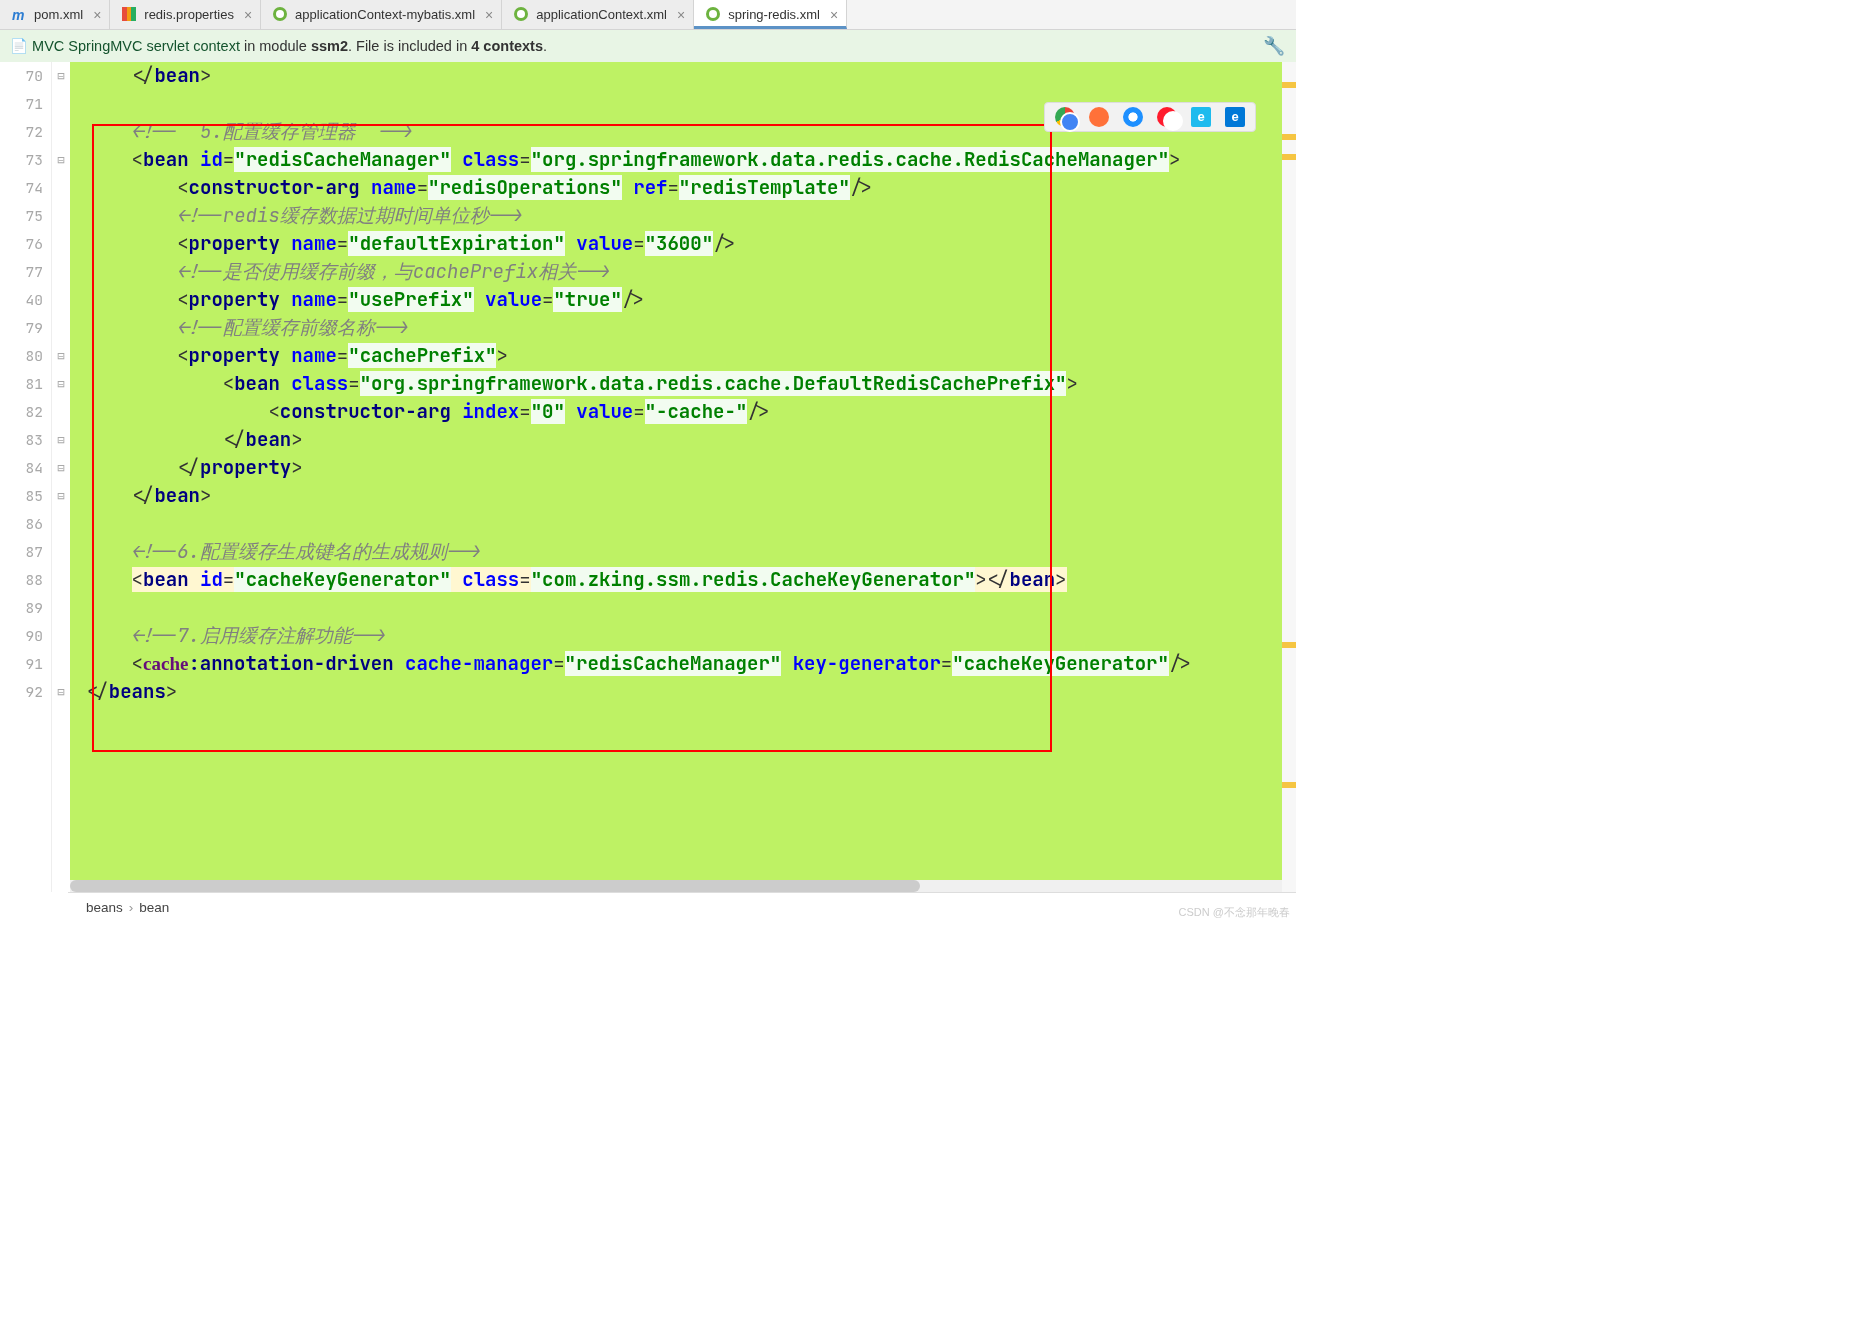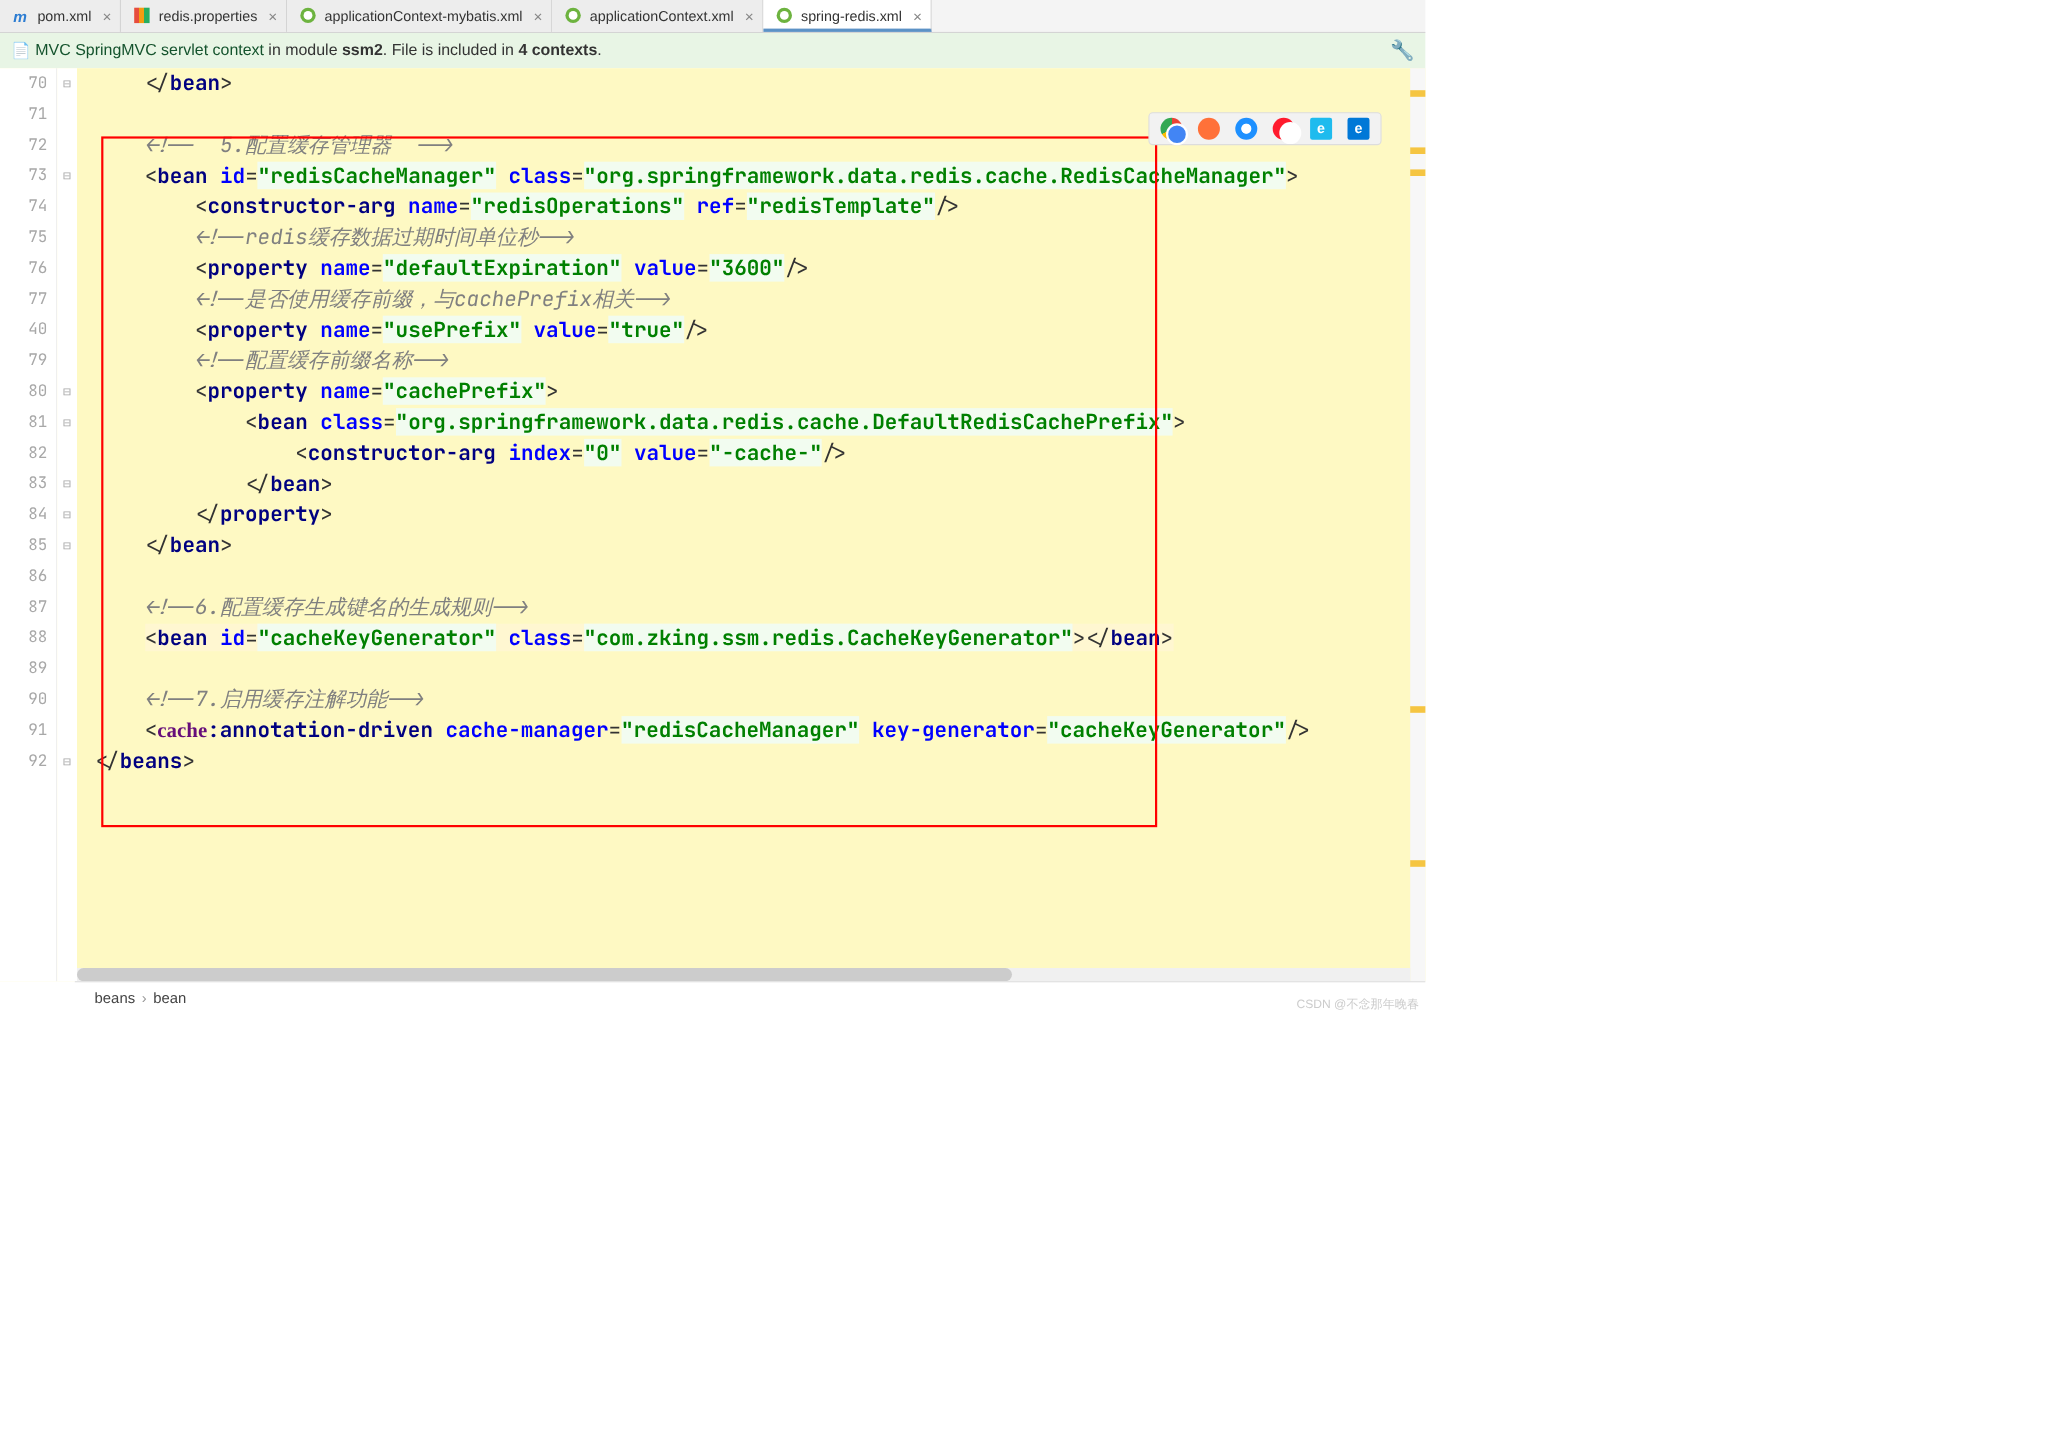--- a/index.html
+++ b/index.html
@@ -55,21 +55,21 @@
   .context-bar .wrench {
     position: absolute;
     right: 10px;
     font-size: 18px;
     color: #666;
   }
   .editor-wrap {
     position: relative;
     display: flex;
     height: calc(100% - 30px - 32px - 30px);
-    background: #fef9c3;
+    background: #bef264;
   }
   .gutter {
     width: 52px;
     text-align: right;
     padding-right: 8px;
     background: #ffffff;
     color: #a8a8a8;
     font-family: "JetBrains Mono", Consolas, monospace;
     font-size: 14.5px;
     line-height: 28px;

